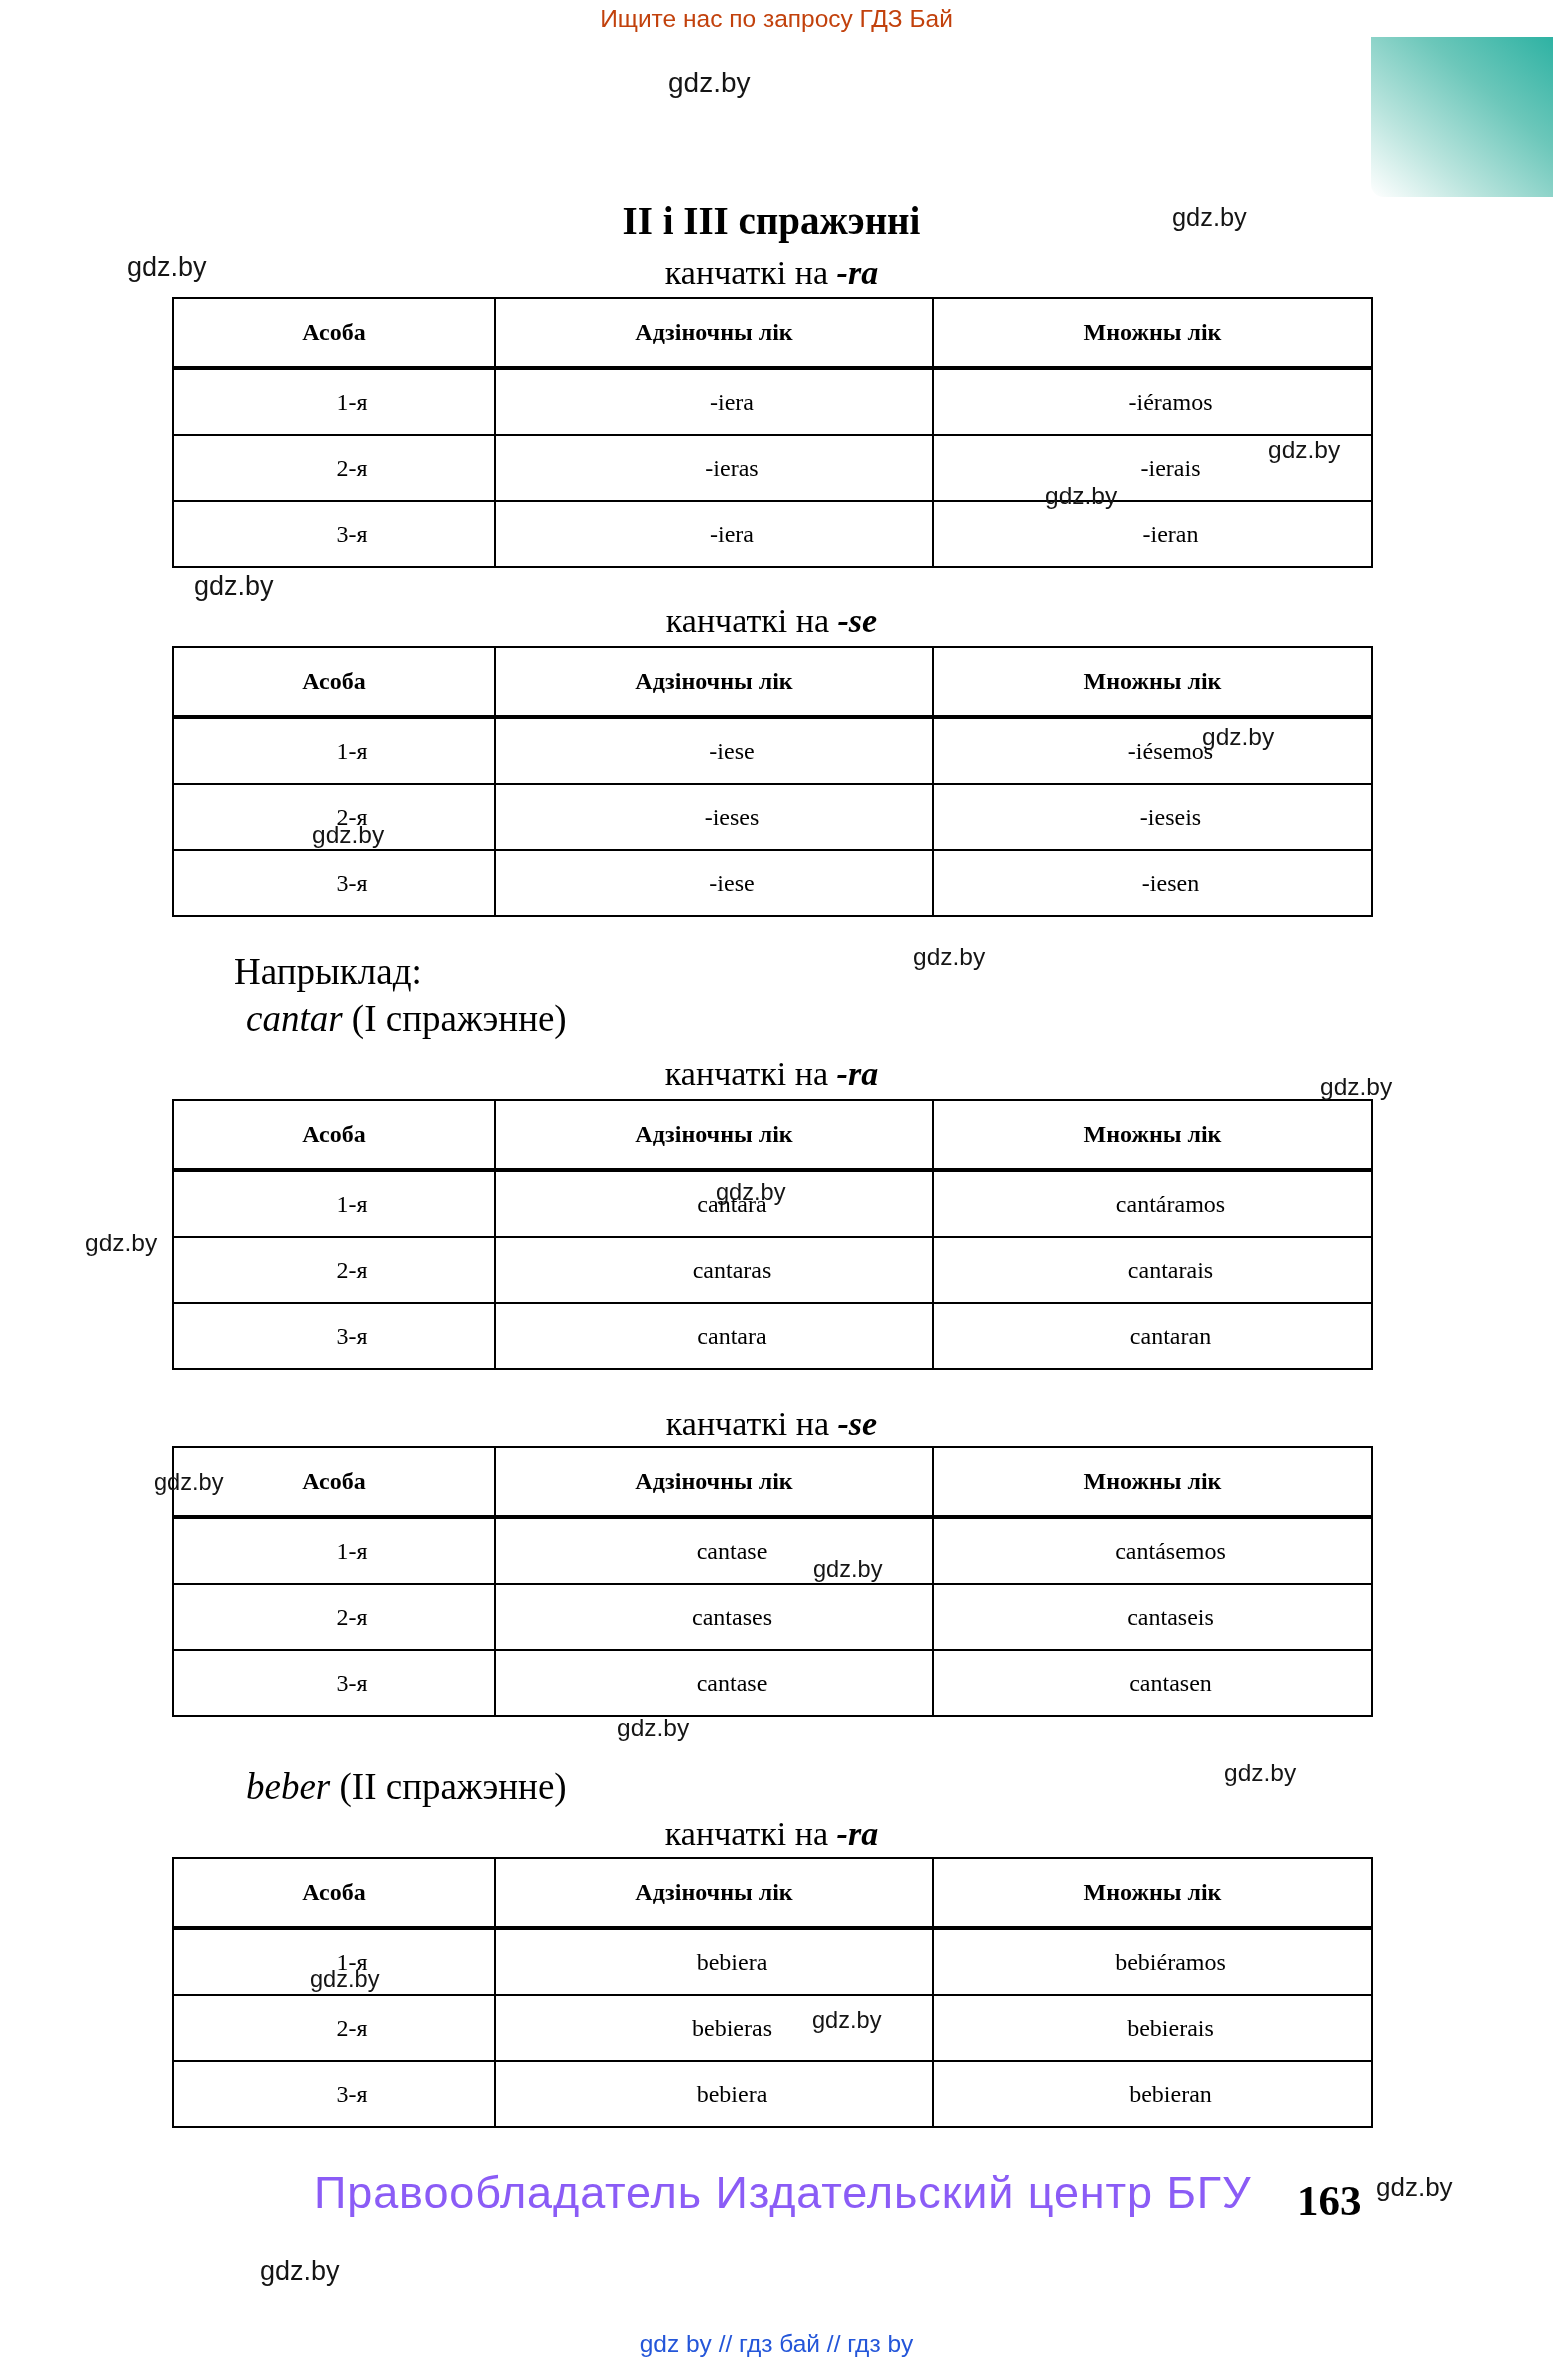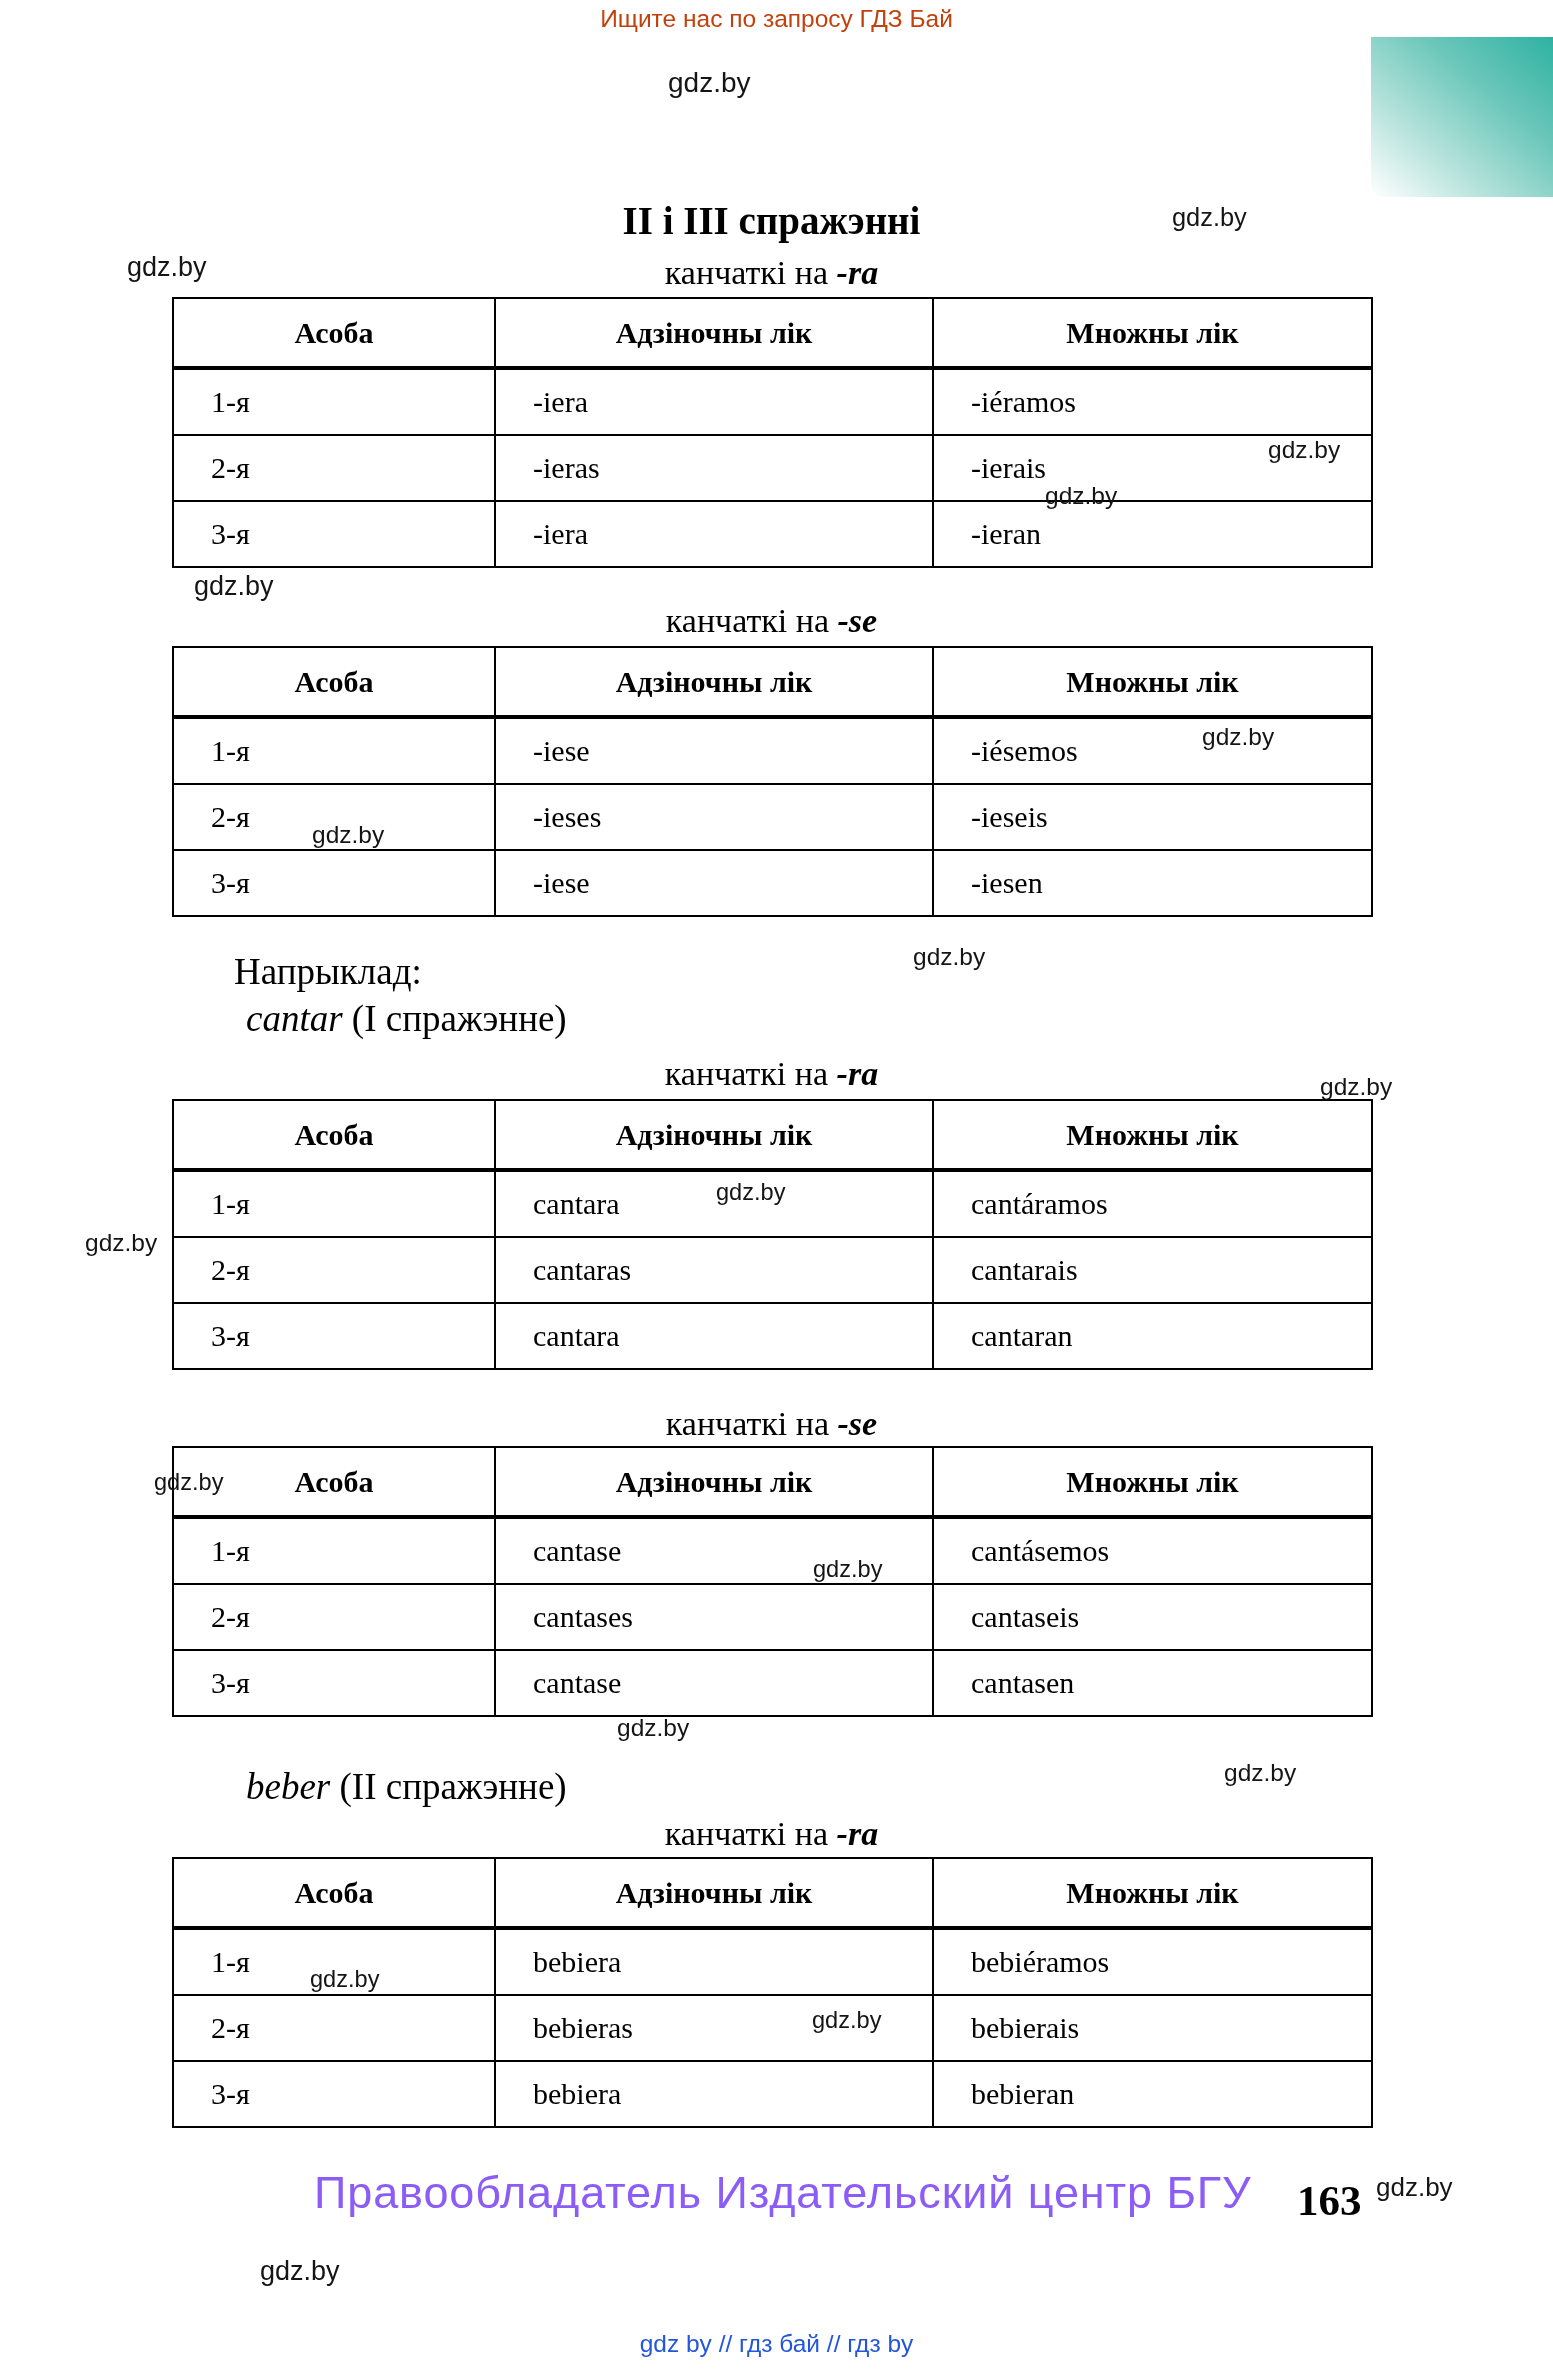--- a/index.html
+++ b/index.html
@@ -42,25 +42,25 @@
   
   table.tbl {
     position:absolute; left:172px; width:1199px;
     border-collapse:collapse; table-layout:fixed;
     background:#fff; z-index:1;
   }
   table.tbl col.c1 { width:322px; }
   table.tbl col.c2 { width:438px; }
   table.tbl col.c3 { width:439px; }
   table.tbl th, table.tbl td {
-    border:2.7px solid #000; font-size:30px; vertical-align:middle;
+    border:2.7px solid #000; font-size:24px; vertical-align:middle;
     overflow:hidden; white-space:nowrap;
   }
   table.tbl th { height:65px; font-weight:bold; text-align:center; border-bottom-width:4.5px; }
-  table.tbl td { height:62px; text-align:left; padding-left:37px; }
+  table.tbl td { height:62px; text-align:center; padding-left:37px; }
   
   .copyright {
     position:absolute; left:314px; top:2167px; font-family:"Liberation Sans", sans-serif;
     font-size:45px; letter-spacing:0.9px; color:#8b5cf6; z-index:2; white-space:nowrap;
   }
   .page-number {
     position:absolute; left:1297px; top:2176px; font-size:43px; font-weight:bold; z-index:2;
   }
   .footer-links {
     position:absolute; left:0; top:2330px; width:1553px; text-align:center;

